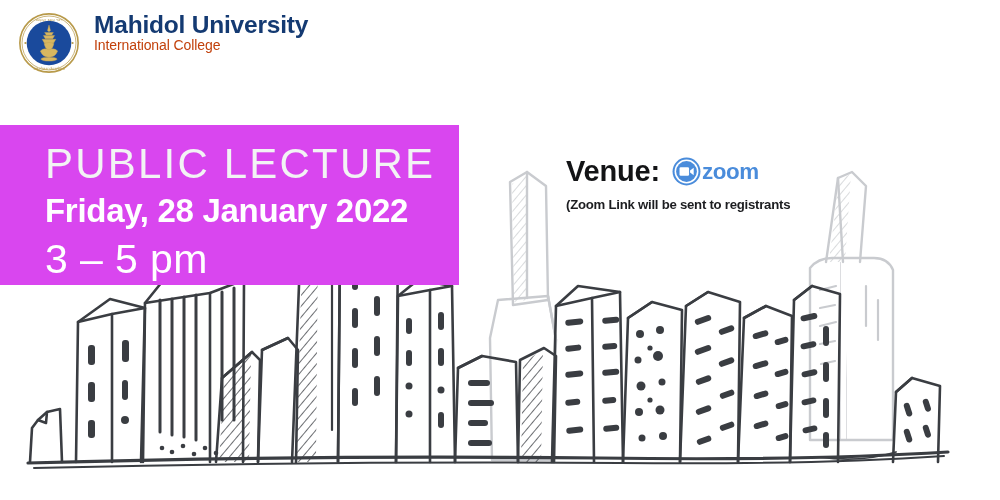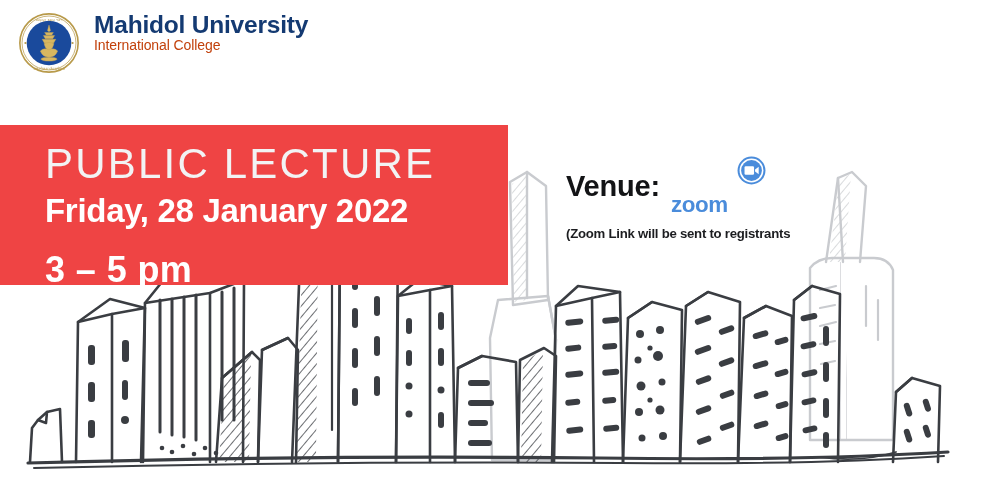--- a/index.html
+++ b/index.html
@@ -26,44 +26,44 @@
     font-size:24.5px;font-weight:700;color:#143a72;
     letter-spacing:-0.2px;white-space:nowrap;
   }
   .logo-line2{
     font-size:14px;font-weight:400;color:#c2410c;
     letter-spacing:-0.1px;white-space:nowrap;margin-top:1px;
   }
 
   
   .banner{
-    position:absolute;left:0;top:125px;width:508px;height:160px;
-    background:#ef4444;
+    position:absolute;left:0;top:125px;width:459px;height:160px;
+    background:#d946ef;
   }
   .banner-inner{position:absolute;left:45px;top:18px;}
   .headline{
     font-size:42px;font-weight:300;color:#f2f3f4;
     letter-spacing:2.2px;line-height:1;white-space:nowrap;
   }
   .dateline{
     font-size:33px;font-weight:700;color:#ffffff;
     letter-spacing:-0.3px;line-height:1.18;margin-top:7px;white-space:nowrap;
   }
   .timeline{
-    font-size:36px;font-weight:700;color:#ffffff;
-    letter-spacing:0.4px;line-height:1.18;margin-top:18px;white-space:nowrap;
+    font-size:41px;font-weight:400;color:#ffffff;
+    letter-spacing:0.4px;line-height:1.18;margin-top:4px;white-space:nowrap;
   }
 
   
   .venue-block{position:absolute;left:566px;top:155px;}
   .venue-row{display:flex;align-items:center;gap:11px;}
   .venue-label{
     font-size:29px;font-weight:700;color:#131416;letter-spacing:-0.2px;
   }
-  .zoom-mark{display:flex;align-items:flex-end;gap:7px;flex-direction:column;}
+  .zoom-mark{display:flex;align-items:center;}
   .zoom-badge{width:31px;height:31px;flex:none;}
   .zoom-word{height:24px;display:block;}
   .venue-note{
     margin-top:8px;font-size:13.2px;font-weight:700;color:#1c1d20;
     line-height:1.42;letter-spacing:-0.25px;white-space:nowrap;
   }
 </style>
 </head>
 <body>
 

